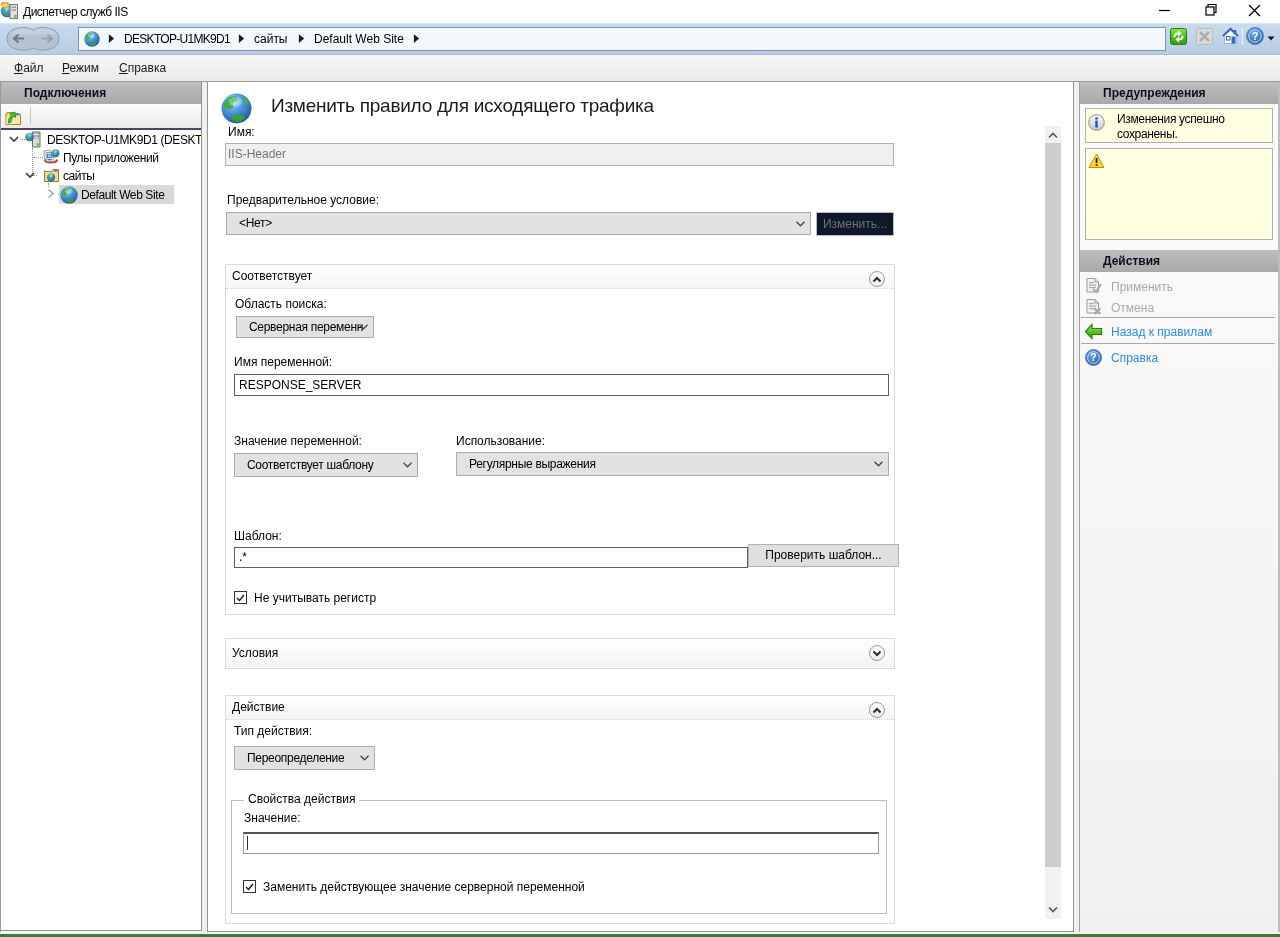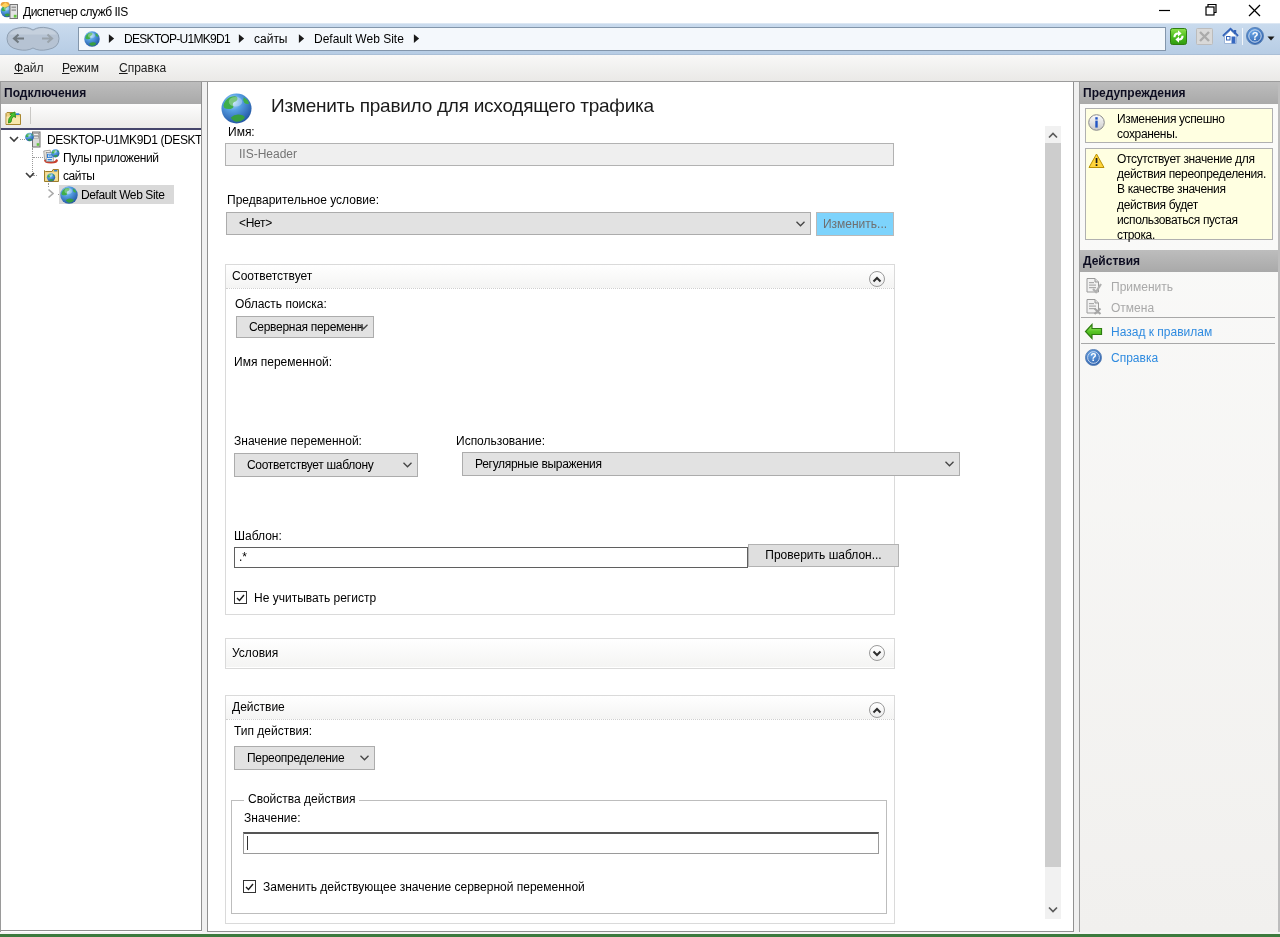--- a/index.html
+++ b/index.html
@@ -6,38 +6,38 @@
 .abs{position:absolute}
 .lbl{position:absolute;font-size:12px;color:#000;white-space:nowrap;line-height:13px}
 .titlebar{position:absolute;left:0;top:0;width:1280px;height:23px;background:#fff}
 .title-text{position:absolute;left:23px;top:5px;font-size:12px;color:#000;letter-spacing:-0.5px}
 .addrband{position:absolute;left:0;top:23px;width:1280px;height:32px;background:linear-gradient(#cadbee,#b6cce4)}
 .addrbox{position:absolute;left:78px;top:4px;width:1086px;height:22px;background:#f4f8fc;border:1px solid #8396ab}
 .crumb{position:absolute;top:9px;font-size:12px;color:#000}
 .menubar{position:absolute;left:0;top:55px;width:1280px;height:26px;background:linear-gradient(#f8f8f7,#eae9e7);border-bottom:1px solid #9c9c9c}
 .menuitem{position:absolute;top:6px;font-size:12px;color:#1a1a1a}
 .menuitem u{text-decoration:underline}
-.panelhead{position:absolute;height:22px;background:linear-gradient(#bdbdbd,#a9a9a9);color:#0d0d21;font-size:12px;font-weight:bold;line-height:22px;padding-left:3px;box-sizing:border-box}
+.panelhead{position:absolute;height:22px;background:linear-gradient(#bdbdbd,#a9a9a9);color:#0d0d21;font-size:12px;font-weight:bold;line-height:22px;padding-left:23px;box-sizing:border-box}
 .leftpanel{position:absolute;left:1px;top:82px;width:200px;height:848px;background:#fff;border-right:1px solid #919191;border-bottom:1px solid #919191;box-sizing:content-box;overflow:hidden}
 .ltoolbar{position:absolute;left:0;top:22px;width:200px;height:24px;background:linear-gradient(#fdfdfd,#ebeae8);border-bottom:2px solid #45456b}
 .treerow{position:absolute;font-size:12px;color:#000;white-space:nowrap;letter-spacing:-0.4px}
 .mainpanel{position:absolute;left:207px;top:82px;width:865px;height:849px;background:#fff;border-left:1px solid #919191;border-right:1px solid #919191;border-bottom:1px solid #919191}
 .rightpanel{position:absolute;left:1080px;top:82px;width:198px;height:850px;background:linear-gradient(#fbfbfa,#f1f0ee)}
 .ybox{position:absolute;left:5px;background:#ffffe1;border:1px solid #b0b0b0;box-sizing:border-box;width:188px}
 .ytext{position:absolute;left:31px;top:3px;font-size:12px;line-height:15.2px;color:#000;white-space:nowrap;letter-spacing:-0.35px}
 .alink{position:absolute;left:31px;font-size:12px;color:#2f8be0;white-space:nowrap}
 .adis{position:absolute;left:31px;font-size:12px;color:#a9a9a9;white-space:nowrap}
 .asep{position:absolute;left:1px;width:194px;height:1px;background:#a8a8a8}
 .section{position:absolute;left:225px;border:1px solid #dadada;background:#fff}
 .sechead{position:absolute;left:0;top:0;right:0;height:23px;background:linear-gradient(#ffffff,#f4f4f3);font-size:12px;color:#000;line-height:23px;padding-left:6px;border-bottom:1px dotted #cfcfcf}
 .input{position:absolute;background:#fff;border:1px solid #5f5f5f;box-sizing:border-box;font-size:12px;color:#000;padding-left:4px}
 .combo{position:absolute;background:#e2e2e2;border:1px solid #acacac;box-sizing:border-box;font-size:12px;color:#000;padding-left:12px;letter-spacing:-0.3px;overflow:hidden;white-space:nowrap}
 .cchev{position:absolute;right:5px;top:50%;margin-top:-3px;width:9px;height:6px}
 .btn{position:absolute;background:#dfdfdf;border:1px solid #b2b2b2;box-sizing:border-box;font-size:12px;color:#000;text-align:center}
-.btndis{position:absolute;background:#7dd3fc;border:1px solid #b9b9b9;box-sizing:border-box;font-size:12px;color:#6f6f6f;text-align:center}
+.btndis{position:absolute;background:#0f172a;border:1px solid #b9b9b9;box-sizing:border-box;font-size:12px;color:#6f6f6f;text-align:center}
 .cb{position:absolute;width:13px;height:13px;background:#fff;border:1px solid #333;box-sizing:border-box}
 .circbtn{position:absolute;width:16px;height:16px;border-radius:50%;border:1px solid #9a9a9a;background:linear-gradient(#ffffff,#ededed);box-sizing:border-box}
 .bottomstrip{position:absolute;left:0;top:932px;width:1280px;height:2px;background:#f4f4f2}
 .greenline{position:absolute;left:0;top:934px;width:1280px;height:3px;background:#3c7a3d}
 </style></head>
 <body>
 <svg width="0" height="0" style="position:absolute">
  <defs>
   <radialGradient id="gg" cx="38%" cy="28%" r="80%">
         <stop offset="0" stop-color="#bce5f9"></stop>
@@ -218,21 +218,21 @@
  <div class="treerow" style="left:80px;top:106px">Default Web Site</div>
 </div>
 <div class="abs" style="left:202px;top:82px;width:5px;height:855px;background:#f0f0f0"></div>
 
 <div class="mainpanel">
  <svg class="abs" style="left:13px;top:11px" width="31" height="31" viewBox="0 0 32 32">
       <use href="#globe"></use>
     </svg>
  <div class="abs" style="left:63px;top:13px;font-size:19px;color:#1b1b1b;white-space:nowrap;letter-spacing:-0.25px">Изменить правило для исходящего трафика</div>
  <div class="lbl" style="left:20px;top:44px">Имя:</div>
- <div class="abs" style="left:17px;top:61px;width:669px;height:23px;background:#efefef;border:1px solid #b2b2b2;box-sizing:border-box;font-size:12px;color:#747474;line-height:21px;padding-left:13px">IIS-Header</div>
+ <div class="abs" style="left:17px;top:61px;width:669px;height:23px;background:#efefef;border:1px solid #b2b2b2;box-sizing:border-box;font-size:12px;color:#747474;line-height:21px;padding-left:2px">IIS-Header</div>
  <div class="lbl" style="left:19px;top:112px">Предварительное условие:</div>
  <div class="combo" style="left:18px;top:130px;width:585px;height:23px;line-height:21px">&lt;Нет&gt;
   <svg class="cchev" viewBox="0 0 9 6">
         <path d="M0.5 0.8 L4.5 4.8 L8.5 0.8" fill="none" stroke="#444" stroke-width="1.3"></path>
       </svg>
  </div>
  <div class="btndis" style="left:608px;top:130px;width:78px;height:24px;line-height:22px">Изменить...</div>
  <div class="section" style="left:17px;top:182px;width:668px;height:349px">
   <div class="sechead">Соответствует</div>
   <div class="circbtn" style="right:9px;top:6px">
@@ -240,28 +240,29 @@
           <path d="M1.5 5.5 L5 2 L8.5 5.5" fill="none" stroke="#2d2d2d" stroke-width="2"></path>
         </svg>
       </div>
   <div class="lbl" style="left:9px;top:33px">Область поиска:</div>
   <div class="combo" style="left:10px;top:51px;width:138px;height:22px;line-height:20px">Серверная переменн
    <svg class="cchev" viewBox="0 0 9 6">
           <path d="M0.5 0.8 L4.5 4.8 L8.5 0.8" fill="none" stroke="#444" stroke-width="1.3"></path>
         </svg>
   </div>
   <div class="lbl" style="left:8px;top:91px">Имя переменной:</div>
+  <div class="input" style="left:8px;top:109px;width:655px;height:22px;line-height:20px">RESPONSE_SERVER</div>
   <div class="lbl" style="left:8px;top:170px">Значение переменной:</div>
   <div class="combo" style="left:8px;top:188px;width:184px;height:24px;line-height:22px">Соответствует шаблону
    <svg class="cchev" viewBox="0 0 9 6">
           <path d="M0.5 0.8 L4.5 4.8 L8.5 0.8" fill="none" stroke="#444" stroke-width="1.3"></path>
         </svg>
   </div>
   <div class="lbl" style="left:230px;top:170px">Использование:</div>
-  <div class="combo" style="left:236px;top:187px;width:498px;height:24px;line-height:22px">Регулярные выражения
+  <div class="combo" style="left:230px;top:187px;width:433px;height:24px;line-height:22px">Регулярные выражения
    <svg class="cchev" viewBox="0 0 9 6">
           <path d="M0.5 0.8 L4.5 4.8 L8.5 0.8" fill="none" stroke="#444" stroke-width="1.3"></path>
         </svg>
   </div>
   <div class="lbl" style="left:8px;top:265px">Шаблон:</div>
   <div class="input" style="left:8px;top:282px;width:514px;height:21px;line-height:19px">.*</div>
   <div class="btn" style="left:522px;top:279px;width:151px;height:23px;line-height:21px">Проверить шаблон...</div>
   <div class="cb" style="left:8px;top:326px">
         <svg style="position:absolute;left:1px;top:2px" width="9" height="8" viewBox="0 0 9 8">
           <path d="M1 4 L3.5 6.5 L8 1" fill="none" stroke="#1a1a1a" stroke-width="1.4"></path>
@@ -331,21 +332,20 @@
    <rect x="7.3" y="6.6" width="2.4" height="7" fill="#2255c4"></rect>
   </svg>
   <div class="ytext">Изменения успешно<br>сохранены.</div>
  </div>
  <div class="ybox" style="top:66px;height:92px">
   <svg class="abs" style="left:2px;top:4px" width="17" height="16" viewBox="0 0 17 16">
    <path d="M8.5 1 L16 14.5 L1 14.5 Z" fill="#ffd43a" stroke="#b99000" stroke-width="1"></path>
    <rect x="7.7" y="5" width="1.7" height="5" fill="#1a1a1a"></rect>
    <rect x="7.7" y="11.2" width="1.7" height="1.8" fill="#1a1a1a"></rect>
   </svg>
-  <div class="ytext">Отсутствует значение для<br>действия переопределения.<br>В качестве значения<br>действия будет<br>использоваться пустая<br>строка.</div>
  </div>
  <div class="panelhead" style="left:0;top:168px;width:198px">Действия</div>
  <svg class="abs" style="left:5px;top:195px" width="17" height="17" viewBox="0 0 17 17">
   <path d="M2 1.5 H10 L13.5 5 V15 H2 Z" fill="#f2f2f2" stroke="#9a9a9a"></path>
   <path d="M10 1.5 V5 H13.5" fill="#dcdcdc" stroke="#9a9a9a"></path>
   <rect x="4" y="5" width="5" height="1.2" fill="#ababab"></rect>
       <rect x="4" y="7.5" width="7" height="1.2" fill="#ababab"></rect>
       <rect x="4" y="10" width="7" height="1.2" fill="#ababab"></rect>
   <path d="M8 12 L11 15 L16 7" fill="none" stroke="#b0b0b0" stroke-width="2.2"></path>
  </svg>

